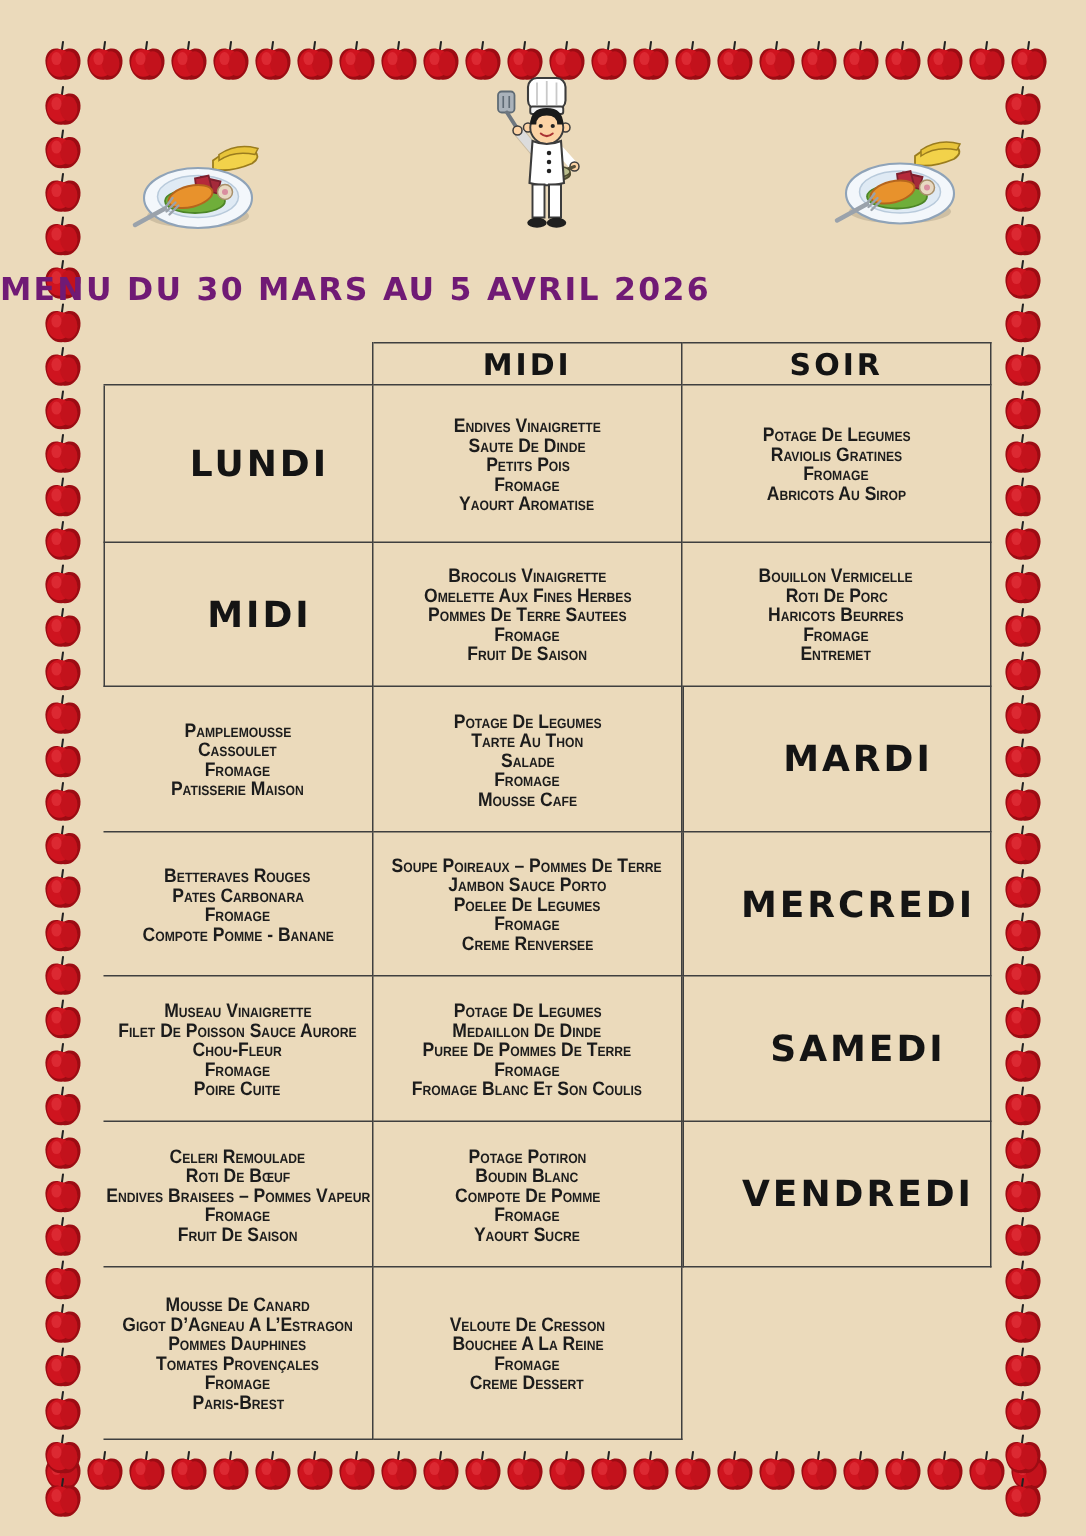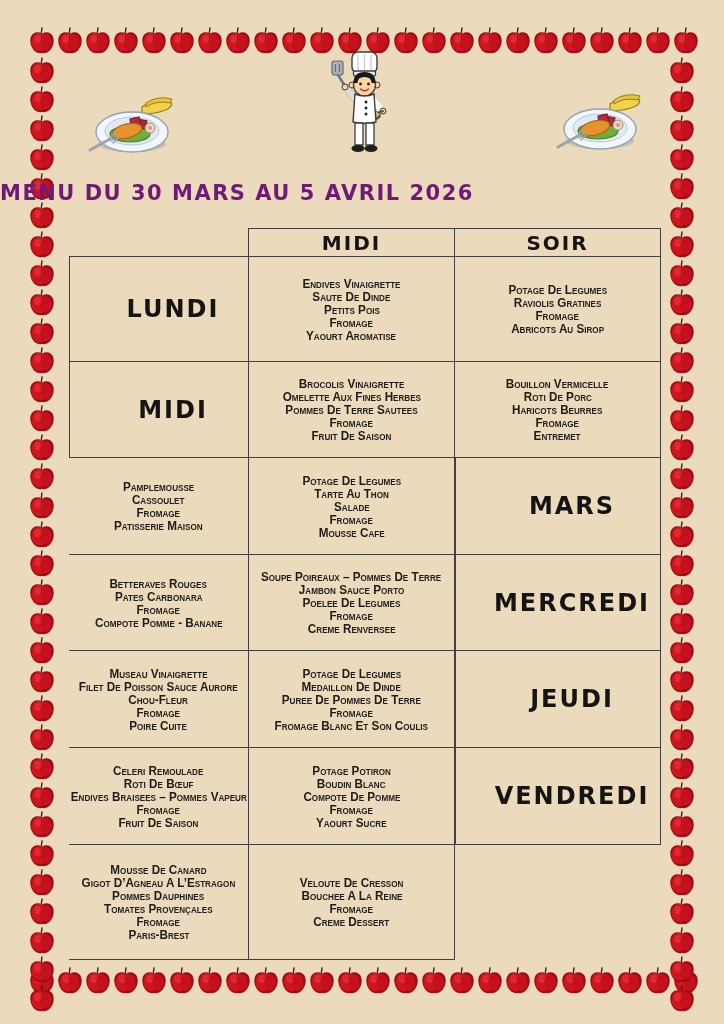--- a/index.html
+++ b/index.html
@@ -1003,21 +1003,21 @@
         <div class="menu-item">Patisserie Maison</div>
       </div>
     <div class="cell menu-cell bR bB">
         <div class="menu-item">Potage De Legumes</div>
         <div class="menu-item">Tarte Au Thon</div>
         <div class="menu-item">Salade</div>
         <div class="menu-item">Fromage</div>
         <div class="menu-item">Mousse Cafe</div>
       </div>
 
-    <div class="cell day-cell bL bR bB">MARS</div>
+    <div class="cell day-cell bL bR bB">MARDI</div>
     <div class="cell menu-cell bR bB">
         <div class="menu-item">Betteraves Rouges</div>
         <div class="menu-item">Pates Carbonara</div>
         <div class="menu-item">Fromage</div>
         <div class="menu-item">Compote Pomme - Banane</div>
       </div>
     <div class="cell menu-cell bR bB">
         <div class="menu-item">Soupe Poireaux – Pommes De Terre</div>
         <div class="menu-item">Jambon Sauce Porto</div>
         <div class="menu-item">Poelee De Legumes</div>
@@ -1034,21 +1034,21 @@
         <div class="menu-item">Poire Cuite</div>
       </div>
     <div class="cell menu-cell bR bB">
         <div class="menu-item">Potage De Legumes</div>
         <div class="menu-item">Medaillon De Dinde</div>
         <div class="menu-item">Puree De Pommes De Terre</div>
         <div class="menu-item">Fromage</div>
         <div class="menu-item">Fromage Blanc Et Son Coulis</div>
       </div>
 
-    <div class="cell day-cell bL bR bB">JEUDI</div>
+    <div class="cell day-cell bL bR bB">SAMEDI</div>
     <div class="cell menu-cell bR bB">
         <div class="menu-item">Celeri Remoulade</div>
         <div class="menu-item">Roti De Bœuf</div>
         <div class="menu-item">Endives Braisees – Pommes Vapeur</div>
         <div class="menu-item">Fromage</div>
         <div class="menu-item">Fruit De Saison</div>
       </div>
     <div class="cell menu-cell bR bB">
         <div class="menu-item">Potage Potiron</div>
         <div class="menu-item">Boudin Blanc</div>

